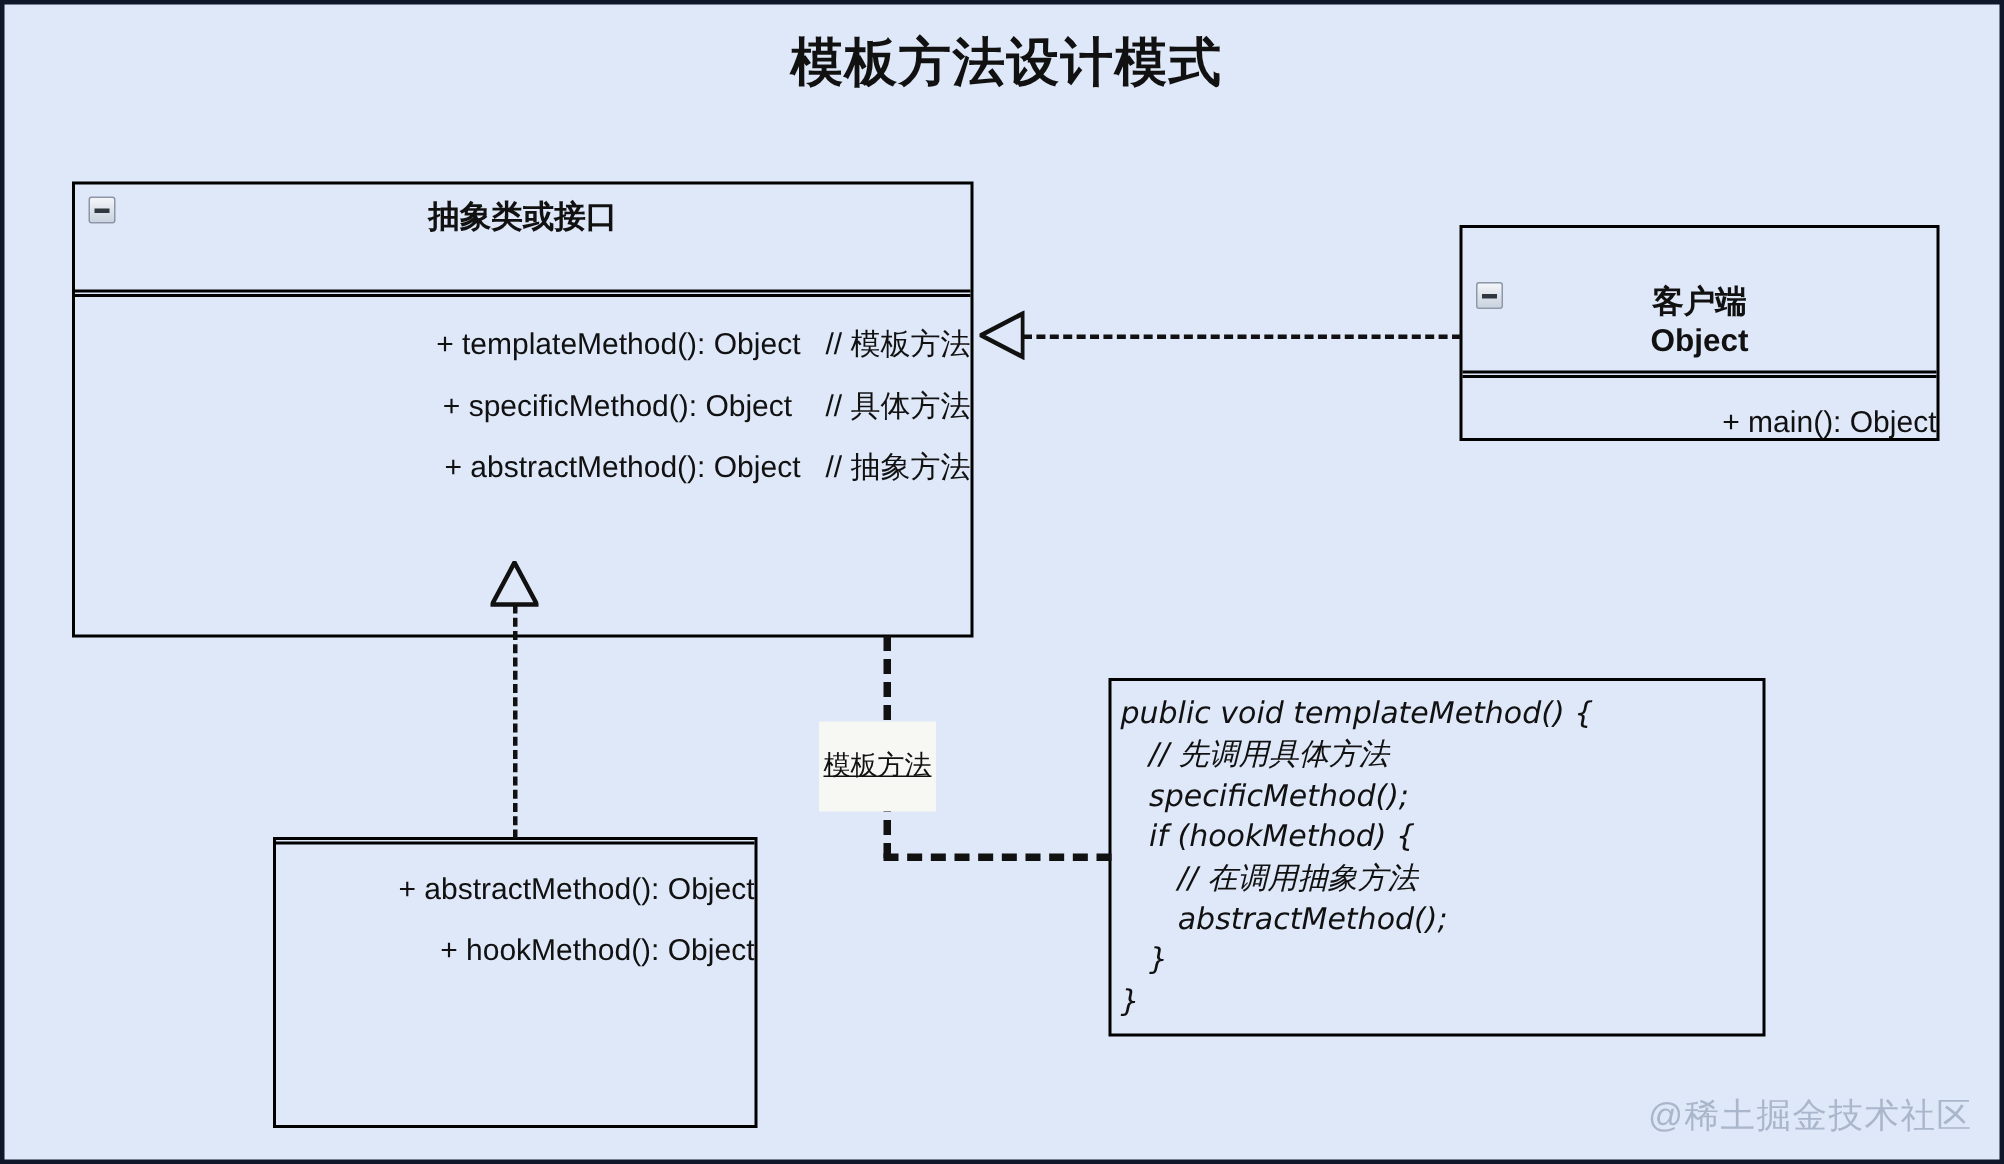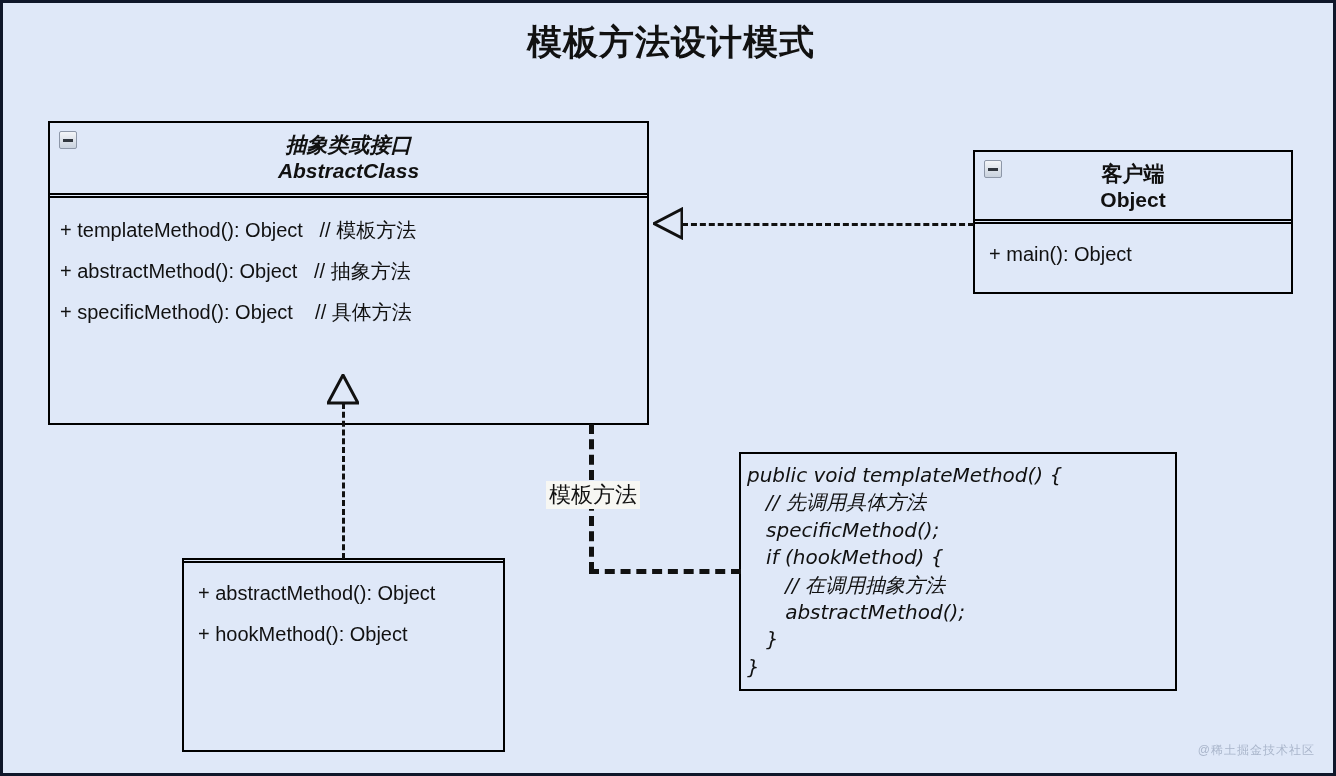--- a/index.html
+++ b/index.html
@@ -63,21 +63,22 @@
     line-height: 1.25;
   }
   .uml-title-en {
     display: block;
     font-size: 21px;
     font-weight: 700;
     color: #111;
     line-height: 1.25;
   }
   .uml-body {
-    padding: 10px 16px 8px 0;
+    padding: 10px 0 8px 0;
+    text-align: right;
   }
   .uml-member {
     font-size: 20px;
     color: #111;
     padding: 9px 0 9px 12px;
     white-space: pre;
     line-height: 1.15;
   }
 
   
@@ -102,31 +103,31 @@
     background: #31373f;
   }
 
   
   #abstract-class-box {
     left: 45px;
     top: 118px;
     width: 601px;
     height: 304px;
   }
-  #abstract-class-box .uml-header { height: 72px; font-style: italic; }
+  #abstract-class-box .uml-header { height: 72px; }
   #abstract-class-box .uml-body { padding-top: 12px; }
   #abstract-class-box .uml-member { padding-left: 10px; font-size: 20px; }
 
   #client-box {
     left: 970px;
     top: 147px;
     width: 320px;
     height: 144px;
   }
-  #client-box .uml-header { height: 69px; }
+  #client-box .uml-header { height: 69px; margin-top: 28px; }
   #client-box .uml-member { padding-left: 14px; }
 
   #concrete-class-box {
     left: 179px;
     top: 555px;
     width: 323px;
     height: 194px;
   }
   #concrete-class-box .uml-header { height: 70px; }
   #concrete-class-box .uml-member { padding-left: 14px; }
@@ -201,57 +202,57 @@
     top: 566px;
     width: 152px;
     height: 0;
     border-top: 5px dashed #111;
   }
 
   #note-label {
     position: absolute;
     left: 543px;
     top: 478px;
-    padding: 1px 3px;
+    padding: 19px 3px;
     background: #f7f7f3;
-    font-size: 22px;
+    font-size: 18px;
     color: #111;
     line-height: 1.2;
     white-space: nowrap;
+    text-decoration: underline;
   }
 
   
   #watermark {
     position: absolute;
     right: 18px;
     bottom: 14px;
-    font-size: 12px;
+    font-size: 23px;
     color: #aab6cb;
     letter-spacing: 1px;
     white-space: nowrap;
   }
 </style>
 </head>
 <body>
 
 <div id="canvas">
 
   <div id="diagram-title">模板方法设计模式</div>
 
   <div class="uml-box" id="abstract-class-box">
     <div class="uml-header">
       <span class="collapse-icon"></span>
       <span class="uml-title-cn">抽象类或接口</span>
-      <span class="uml-title-en">AbstractClass</span>
     </div>
     <div class="uml-header-gap"></div>
     <div class="uml-body">
       <div class="uml-member">+ templateMethod(): Object   // 模板方法</div>
+      <div class="uml-member">+ specificMethod(): Object    // 具体方法</div>
       <div class="uml-member">+ abstractMethod(): Object   // 抽象方法</div>
-      <div class="uml-member">+ specificMethod(): Object    // 具体方法</div>
     </div>
   </div>
 
   <div class="uml-box" id="client-box">
     <div class="uml-header">
       <span class="collapse-icon"></span>
       <span class="uml-title-cn">客户端</span>
       <span class="uml-title-en">Object</span>
     </div>
     <div class="uml-header-gap"></div>

